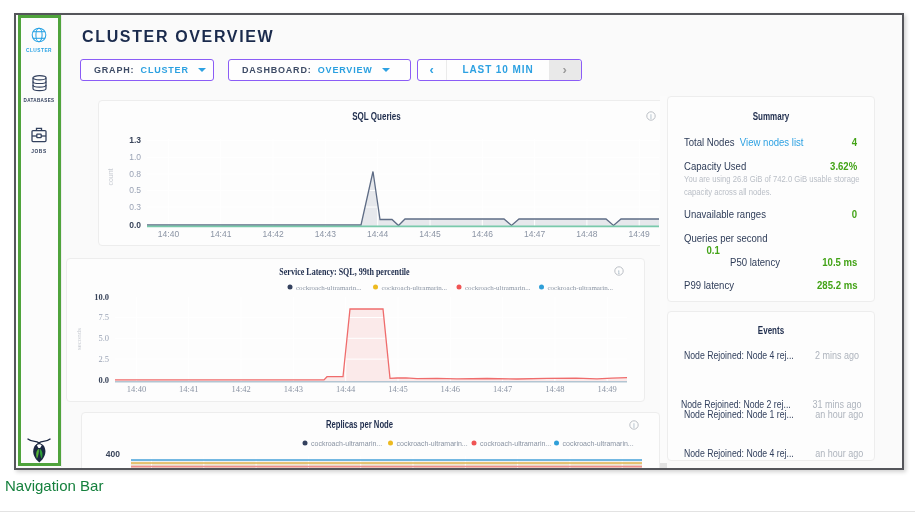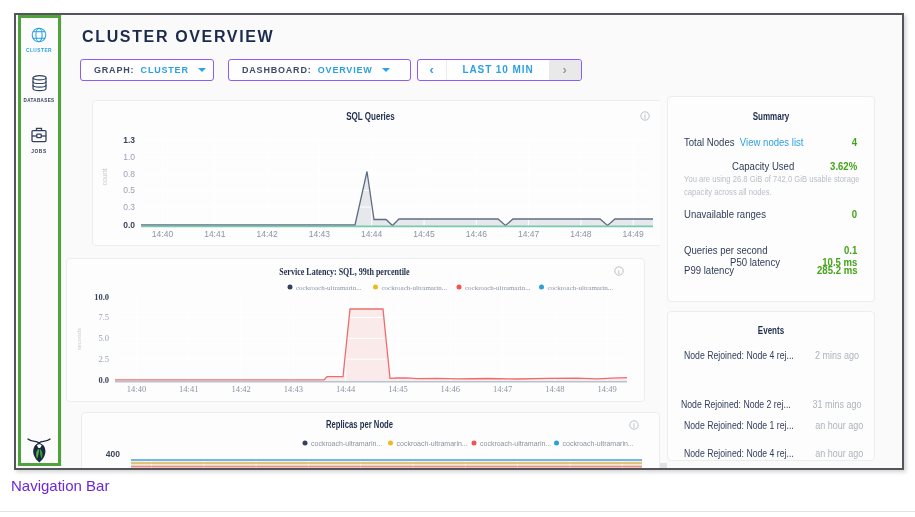--- a/index.html
+++ b/index.html
@@ -9,21 +9,21 @@
   .greenbox { position:absolute; left:2px; top:0px; width:43px; height:451px; border:3px solid #4fa33c; z-index:50; }
   .navitem { position:absolute; width:46px; text-align:center; }
   .navlabel { font-size:4.6px; font-weight:bold; letter-spacing:0.35px; color:#33415e; }
   .navlabel.blue { color:#28a2e4; }
   .pagetitle { position:absolute; left:66px; top:13px; font-size:16px; font-weight:bold; letter-spacing:1.65px; color:#1b2b4d; }
   .ctrl { position:absolute; top:44px; height:22px; background:#fefefe; border:1px solid #8b5cf6; border-radius:3px; font-size:9px; font-weight:bold; letter-spacing:0.8px; color:#3e4c66; line-height:20px; white-space:nowrap; }
   .caret { display:inline-block; width:0; height:0; border-left:4px solid transparent; border-right:4px solid transparent; border-top:4.5px solid #2da1e2; vertical-align:1px; margin-left:9px; }
   .blue { color:#2ba0e0; }
   .card { position:absolute; background:#fdfdfd; border:1px solid #ededed; border-radius:4px; }
   .ctitle { position:absolute; width:100%; text-align:center; font-size:11px; font-weight:bold; color:#1f2d4d; }
-  .caption { position:absolute; left:11px; top:477px; font-size:15px; color:#6d28d9; }
+  .caption { position:absolute; left:5px; top:477px; font-size:15px; color:#15803d; }
   .botline { position:absolute; left:0; top:511px; width:915px; height:1px; background:#e3e3e3; }
   .srow { position:absolute; left:16px; right:17px; font-size:11px; color:#2e3c58; display:flex; justify-content:space-between; white-space:nowrap; }
   .sL { display:inline-block; transform:scaleX(0.87); transform-origin:0 50%; }
   .sR { display:inline-block; transform:scaleX(0.87); transform-origin:100% 50%; }
   .sval { color:#43a317; font-weight:bold; }
   .erow { position:absolute; left:16px; right:16px; font-size:10px; color:#33415e; white-space:nowrap; display:flex; justify-content:space-between; }
   .etime { color:#aeb4bd; font-size:10px; transform:scaleX(0.9); transform-origin:100% 50%; display:inline-block; }
 </style>
 </head>
 <body>
@@ -79,21 +79,21 @@
   <div class="pagetitle">CLUSTER OVERVIEW</div>
 
   <div class="ctrl" style="left:64px; width:134px; padding-left:13px;">GRAPH: <span class="blue" style="margin-left:3px;">CLUSTER</span><span class="caret"></span></div>
   <div class="ctrl" style="left:212px; width:183px; padding-left:13px;">DASHBOARD: <span class="blue" style="margin-left:3px;">OVERVIEW</span><span class="caret"></span></div>
   <div class="ctrl" style="left:401px; width:165px; padding:0; display:flex;">
     <div style="width:29px; text-align:center; border-right:1px solid #ebebeb; color:#2da1e2; font-size:13px; font-weight:bold;">‹</div>
     <div style="flex:1; text-align:center; color:#2da1e2; font-size:10px; letter-spacing:0.9px;">LAST 10 MIN</div>
     <div style="width:32px; text-align:center; background:#e9e9e9; color:#9a9a9a; font-size:13px; border-radius:0 3px 3px 0;">›</div>
   </div>
 
-  <div class="card" style="left:76px; top:85px; width:579px; height:146px;">
+  <div class="card" style="left:82px; top:85px; width:579px; height:146px;">
     <div class="ctitle" style="top:9px; transform:translateX(-11px) scaleX(0.73);">SQL Queries</div>
     <svg width="577" height="144" viewBox="0 0 577 144" style="position:absolute;left:0;top:0;">
       <g stroke="#bcc0c6" fill="none" stroke-width="1">
           <circle cx="552" cy="15" r="4.2"></circle>
         </g>
       <text x="552" y="17.5" font-size="6.5" fill="#8fa5b5" text-anchor="middle">i</text>
 
       <g font-size="8.5" text-anchor="end">
         <text x="42" y="42" fill="#39445a" font-weight="bold">1.3</text>
         <text x="42" y="59" fill="#9aa3b5">1.0</text>
@@ -240,54 +240,54 @@
       <line x1="49" y1="53.5" x2="560" y2="53.5" stroke="#ee8d8d" stroke-width="1.6"></line>
     </svg>
   </div>
 
   <div class="card" style="left:651px; top:81px; width:208px; height:206px;">
     <div class="ctitle" style="top:13px; transform:scaleX(0.73);">Summary</div>
     <div class="srow" style="top:39px;">
         <span class="sL">Total Nodes&nbsp;&nbsp;<span style="color:#2da1e2;">View nodes list</span></span>
         <span class="sval sR">4</span>
       </div>
-    <div class="srow" style="top:63px;margin-left:48px;">
+    <div class="srow" style="top:63px;">
         <span class="sL">Capacity Used</span>
         <span class="sval sR">3.62%</span>
       </div>
     <div style="position:absolute; left:16px; top:76px; width:210px; font-size:8.8px; color:#b9bec6; line-height:12.5px; white-space:nowrap; transform:scaleX(0.87); transform-origin:0 50%;">You are using 26.8 GiB of 742.0 GiB usable storage<br>capacity across all nodes.</div>
     <div class="srow" style="top:111px;justify-content:space-between;">
         <span class="sL">Unavailable ranges</span>
         <span class="sval sR">0</span>
       </div>
-    <div class="srow" style="top:147px;">
+    <div class="srow" style="top:135px;flex-direction:column;">
         <span class="sL">Queries per second</span>
         <span class="sval sR">0.1</span>
       </div>
     <div class="srow" style="top:159px;margin-left:46px;">
         <span class="sL">P50 latency</span>
         <span class="sval sR">10.5 ms</span>
       </div>
-    <div class="srow" style="top:167px;">
+    <div class="srow" style="top:182px;">
         <span class="sL">P99 latency</span>
         <span class="sval sR">285.2 ms</span>
       </div>
   </div>
 
   <div class="card" style="left:651px; top:296px; width:208px; height:150px;">
     <div class="ctitle" style="top:12px; transform:scaleX(0.73);">Events</div>
     <div class="erow" style="top:38px;">
         <span class="sL">Node Rejoined: Node 4 rej...</span>
         <span class="etime">2 mins ago</span>
       </div>
     <div class="erow" style="top:87px;justify-content:center;">
         <span class="sL">Node Rejoined: Node 2 rej...</span>
         <span class="etime">31 mins ago</span>
       </div>
-    <div class="erow" style="top:108px;">
+    <div class="erow" style="top:97px;">
         <span class="sL">Node Rejoined: Node 1 rej...</span>
         <span class="etime">an hour ago</span>
       </div>
     <div class="erow" style="top:136px;">
         <span class="sL">Node Rejoined: Node 4 rej...</span>
         <span class="etime">an hour ago</span>
       </div>
   </div>
 
   <div style="position:absolute; left:644px; top:81px; width:7px; height:371px; background:#fbfbfb;"></div>

